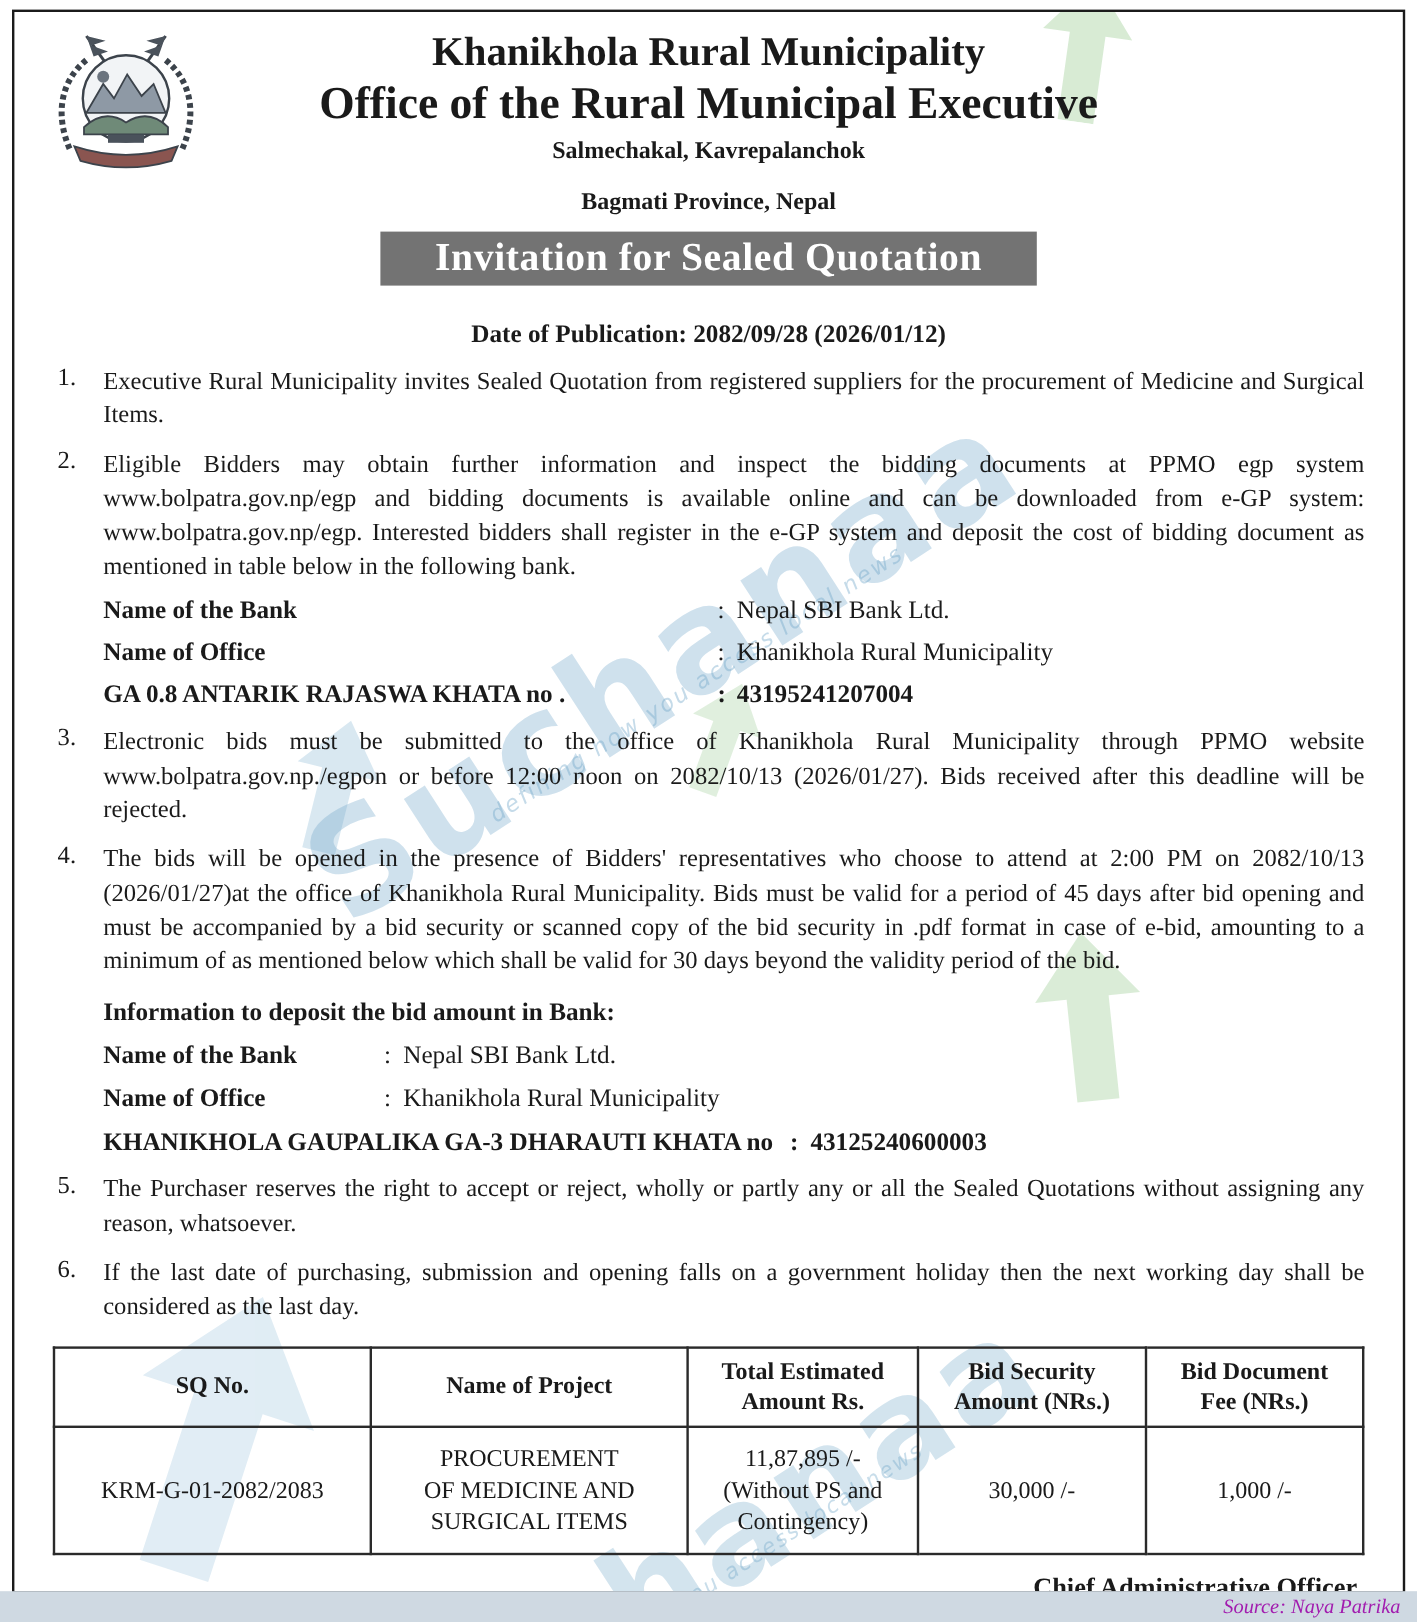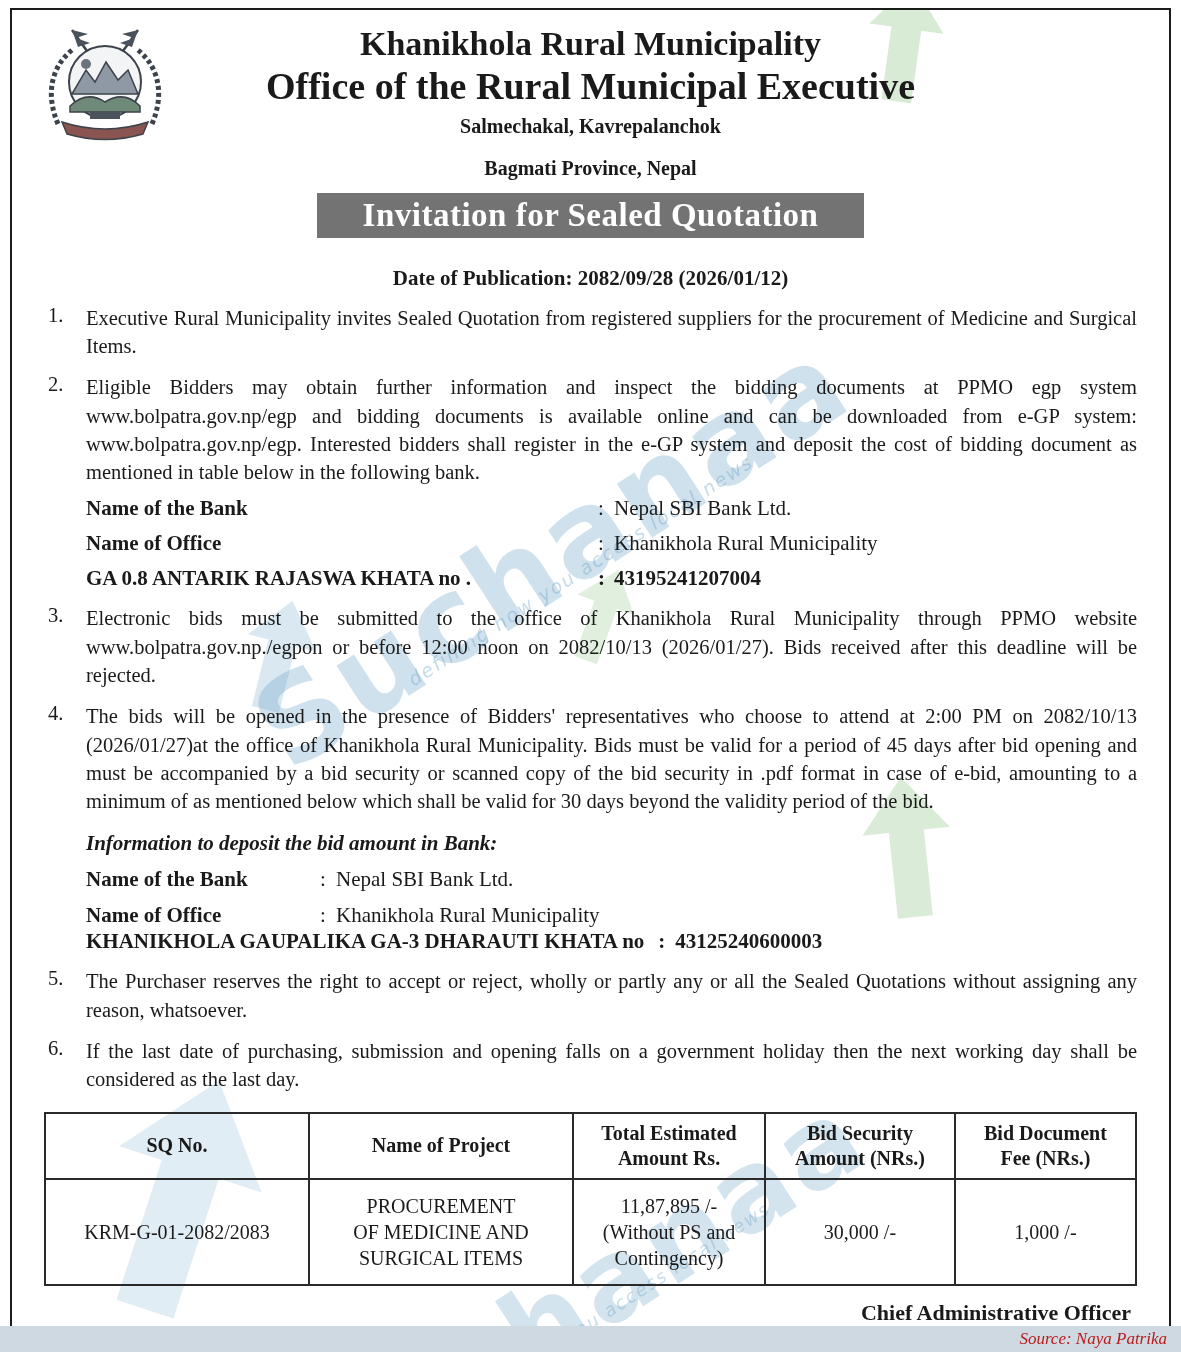--- a/index.html
+++ b/index.html
@@ -73,24 +73,24 @@
   .num-item { display:grid; grid-template-columns:42px 1fr; margin-top:13px; }
   .num-item .no { font-size:20.5px; padding-left:4px; }
   .num-item .txt { font-size:20.5px; line-height:1.38; text-align:justify; }
 
   .bank-block { margin:10px 0 4px 42px; }
   .bank-row   { display:grid; grid-template-columns:512px 16px 1fr; margin-top:10px; font-size:21px; }
   .bank-row .lbl { font-weight:bold; }
   .bank-row.acct .lbl, .bank-row.acct .val, .bank-row.acct .sep { font-weight:bold; }
 
   .bank-block2 { margin:8px 0 4px 42px; }
-  .bank2-heading { font-size:21px; font-weight:bold; margin-top:16px; margin-left:42px;font-style:italic; }
+  .bank2-heading { font-size:21px; font-weight:bold; margin-top:16px; margin-left:42px; }
   .bank-row2 { display:grid; grid-template-columns:234px 16px 1fr; margin-top:11px; font-size:21px; }
   .bank-row2 .lbl { font-weight:bold; }
-  .acct-line { margin-top:1px; font-size:21px; font-weight:bold; }
+  .acct-line { margin-top:11px; font-size:21px; font-weight:bold; }
   .acct-line .sep { padding:0 10px 0 14px; }
 
   .quote-table {
     width:100%; border-collapse:collapse; margin-top:18px;
     table-layout:fixed;
   }
   .quote-table th, .quote-table td {
     border:2px solid #2a2a2a; text-align:center; vertical-align:middle;
     white-space:pre-line;
   }
@@ -99,21 +99,21 @@
   .w1{width:24.2%;} .w2{width:24.2%;} .w3{width:17.6%;} .w4{width:17.4%;} .w5{width:16.6%;}
 
   .signature { text-align:right; font-size:22px; font-weight:bold; margin:14px 6px 0 0; }
 
   .source-strip {
     position:absolute; left:0; bottom:0; width:1181px; height:26px;
     background:#cfd9e2; z-index:3;
     display:flex; align-items:center; justify-content:flex-end;
     padding-right:14px;
   }
-  .source-strip .src { font-size:17px; font-style:italic; color:#b91c1c; }
+  .source-strip .src { font-size:17px; font-style:italic; color:#a21caf; }
 </style>
 </head>
 <body>
 
 <div class="doc">
 
   <div class="wm-layer">
     <div class="wm-arrow" style="left:845px; top:-28px; width:95px; height:120px; opacity:0.45; transform:rotate(8deg);">
       <svg viewBox="0 0 100 160" width="95" height="120">
           <polygon points="50,0 100,62 70,62 70,160 30,160 30,62 0,62" fill="#a9d4a2"></polygon>

